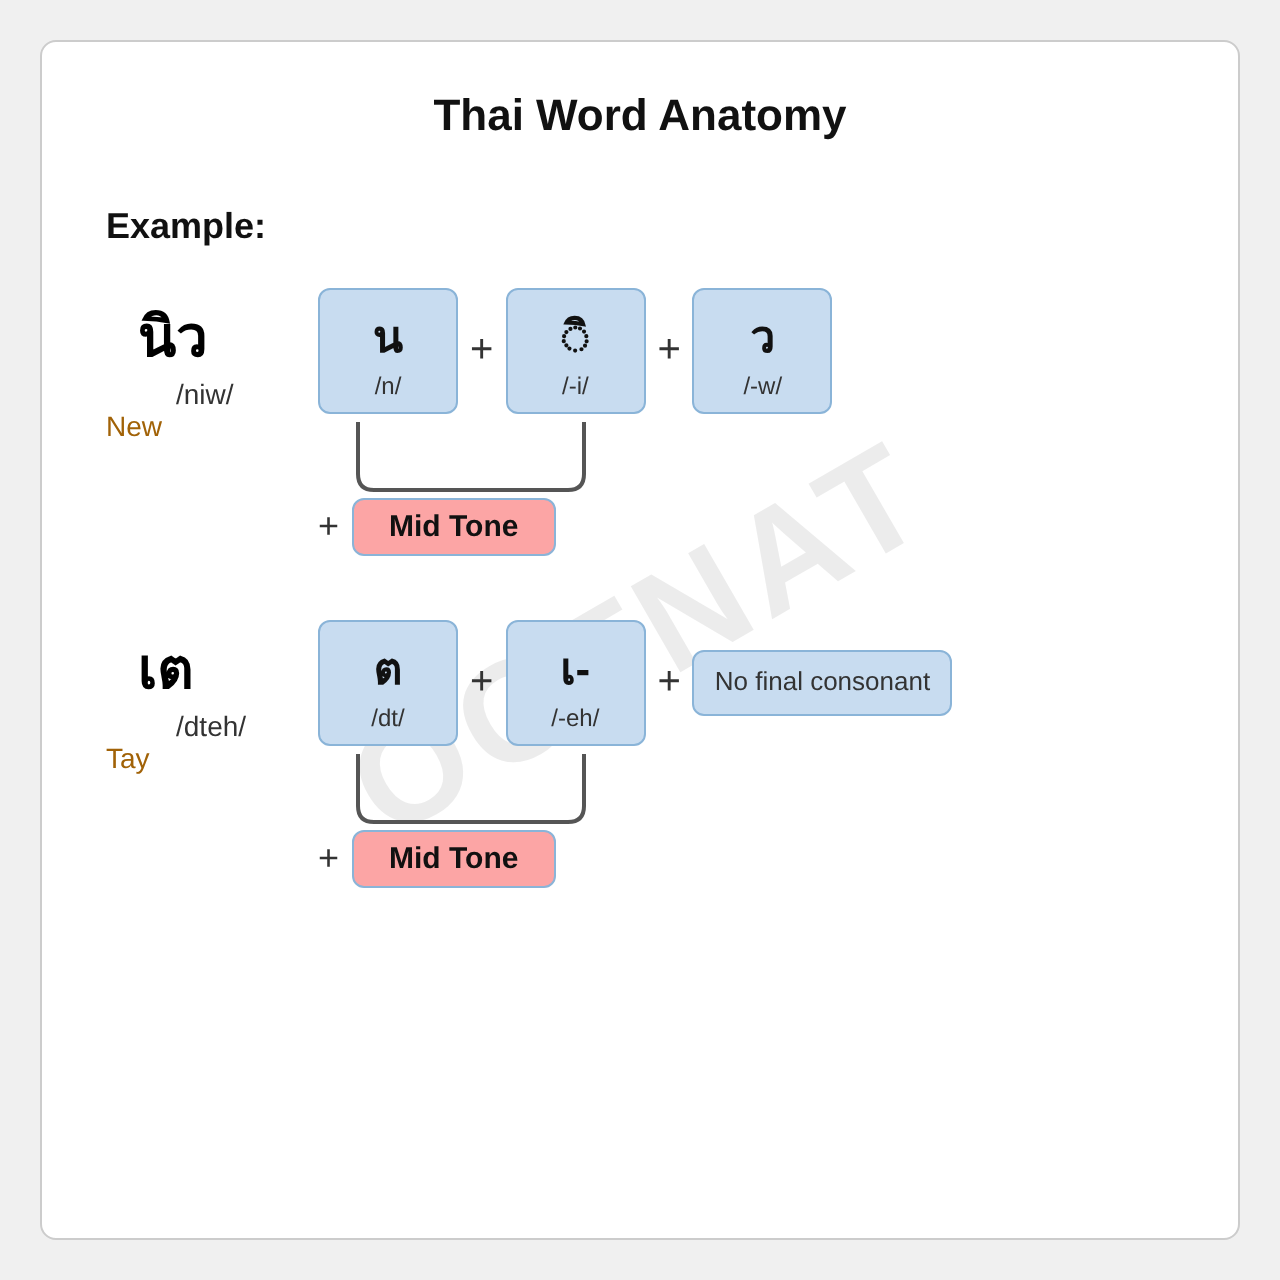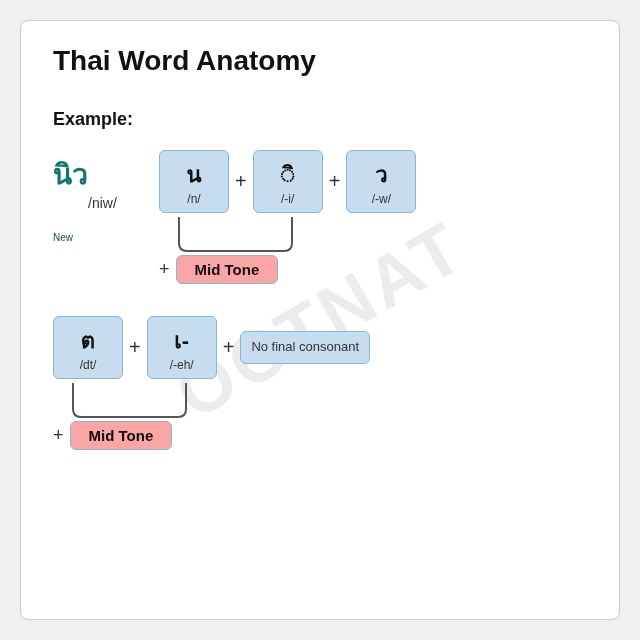--- a/index.html
+++ b/index.html
@@ -32,21 +32,22 @@
       pointer-events: none;
       white-space: nowrap;
       letter-spacing: 4px;
       z-index: 0;
     }
     .content {
       position: relative;
       z-index: 1;
     }
     .title {
-      font-size: 28px;
+      text-align: center;
+      font-size: 22px;
       font-weight: bold;
       margin-bottom: 18px;
       color: #111;
     }
     .example-label {
       font-size: 18px;
       font-weight: bold;
       margin-bottom: 20px;
       color: #111;
       margin-top: 32px;
@@ -57,33 +58,34 @@
       margin-bottom: 32px;
     }
     .word-info {
       min-width: 90px;
       margin-right: 16px;
       padding-top: 10px;
     }
     .word-thai {
       font-size: 28px;
       font-weight: bold;
-      color: #0f766e;
+      color: #000000;
       line-height: 1.1;
+      margin-left: 16px;
     }
     .word-roman {
       font-size: 14px;
       color: #333;
       margin-top: 4px;
       margin-left: 35px;
     }
     .word-english {
-      font-size: 10px;
-      color: #14532d;
-      margin-top: 21px;
+      font-size: 14px;
+      color: #a16207;
+      margin-top: 0;
     }
     .diagram {
       display: flex;
       flex-direction: column;
       align-items: flex-start;
     }
     .boxes-row {
       display: flex;
       align-items: center;
       gap: 6px;
@@ -180,20 +182,25 @@
           </svg>
         </div>
         <div class="midtone-row">
           <span class="midtone-plus">+</span>
           <div class="midtone-box">Mid Tone</div>
         </div>
       </div>
     </div>
 
     <div class="word-block">
+      <div class="word-info">
+        <div class="word-thai">เต</div>
+        <div class="word-roman">/dteh/</div>
+        <div class="word-english">Tay</div>
+      </div>
       <div class="diagram">
         <div class="boxes-row">
           <div class="box">
             <div class="box-thai">ต</div>
             <div class="box-roman">/dt/</div>
           </div>
           <span class="plus">+</span>
           <div class="box">
             <div class="box-thai">เ-</div>
             <div class="box-roman">/-eh/</div>

